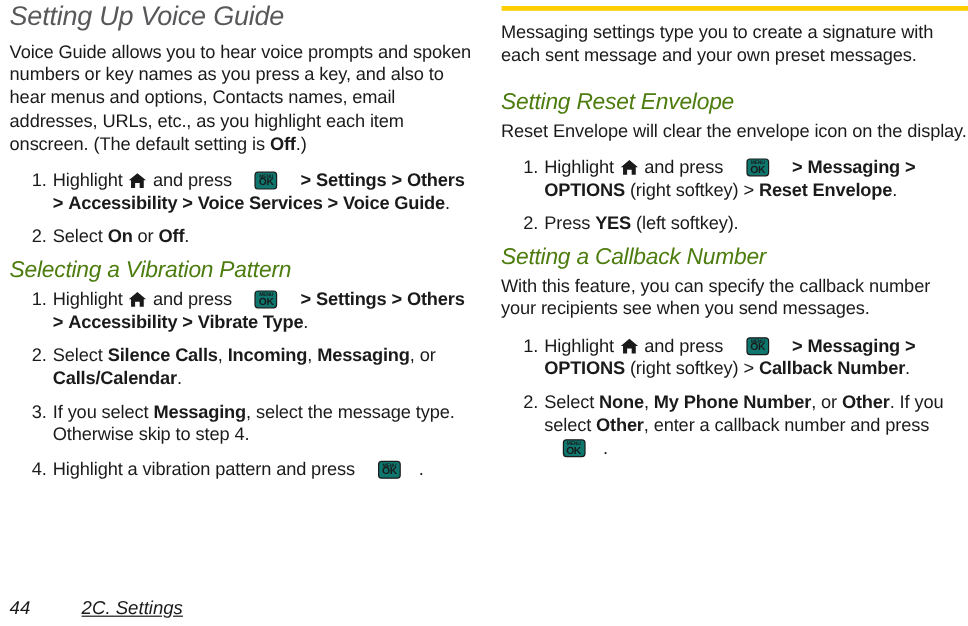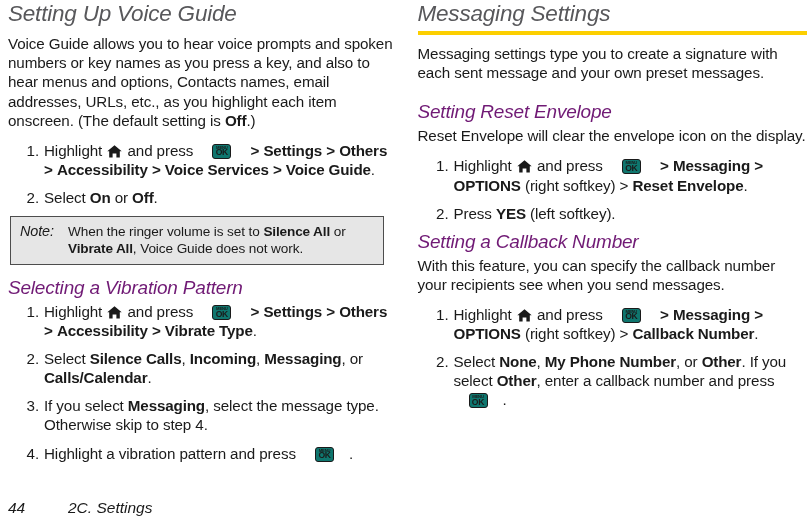--- a/index.html
+++ b/index.html
@@ -49,21 +49,21 @@
     background: #fccf00;
     margin: 5px 0 9px 0;
     width: 100%;
   }
   .title-gap { height: 8px; }
 
   h2.sub-title {
     font-size: 19px;
     font-style: italic;
     font-weight: normal;
-    color: #701a75;
+    color: #4d7c0f;
     margin: 0;
     padding: 9px 0 3px 0;
     letter-spacing: -0.2px;
     line-height: 1.1;
   }
 
   p.body {
     font-size: 15.2px;
     line-height: 19.1px;
     margin: 0 0 11px 0;
@@ -175,20 +175,21 @@
     font-family: "Liberation Sans", sans-serif;
   }
 
   .footer {
     position: absolute;
     left: 8px;
     bottom: 5px;
     font-size: 15.5px;
     font-style: italic;
     color: #1a1a1a;
+    text-decoration: underline;
   }
   .footer .pg { display: inline-block; width: 60px; }
 
   .gt { font-weight: bold; }
 </style>
 </head>
 <body>
 
 <div class="page">
   <div class="columns">
@@ -204,27 +205,20 @@
         <li>
           <span class="num">1.</span><span>Highlight </span><span class="ico-home"><svg width="15" height="13" viewBox="0 0 15 13">
                 <path d="M7.5 0.3 L0.3 6.3 L2.2 6.3 L2.2 12.6 L5.6 12.6 L5.6 8.4 L9.4 8.4 L9.4 12.6 L12.8 12.6 L12.8 6.3 L14.7 6.3 Z" fill="#1a1a1a"></path>
               </svg></span><span> and press </span><span class="ico-menuok"><span class="mk-menu">MENU</span><span class="mk-ok">OK</span></span><span class="gt"> &gt; </span><b>Settings</b><span class="gt"> &gt; </span><b>Others</b><span class="gt"> &gt; </span><b>Accessibility</b><span class="gt"> &gt; </span><b>Voice Services</b><span class="gt"> &gt; </span><b>Voice Guide</b><span>.</span>
         </li>
         <li>
           <span class="num">2.</span><span>Select </span><b>On</b><span> or </span><b>Off</b><span>.</span>
         </li>
       </ol>
 
-      <div class="note-box">
-        <div class="note-line">
-          <span class="note-label">Note:</span><span>When the ringer volume is set to </span><b>Silence All</b><span> or</span>
-        </div>
-        <div class="note-line"><b>Vibrate All</b><span>, Voice Guide does not work.</span>
-        </div>
-      </div>
 
       <h2 class="sub-title">Selecting a Vibration Pattern</h2>
 
 
       <ol class="steps">
         <li>
           <span class="num">1.</span><span>Highlight </span><span class="ico-home"><svg width="15" height="13" viewBox="0 0 15 13">
                 <path d="M7.5 0.3 L0.3 6.3 L2.2 6.3 L2.2 12.6 L5.6 12.6 L5.6 8.4 L9.4 8.4 L9.4 12.6 L12.8 12.6 L12.8 6.3 L14.7 6.3 Z" fill="#1a1a1a"></path>
               </svg></span><span> and press </span><span class="ico-menuok"><span class="mk-menu">MENU</span><span class="mk-ok">OK</span></span><span class="gt"> &gt; </span><b>Settings</b><span class="gt"> &gt; </span><b>Others</b><span class="gt"> &gt; </span><b>Accessibility</b><span class="gt"> &gt; </span><b>Vibrate Type</b><span>.</span>
         </li>
@@ -235,21 +229,20 @@
           <span class="num">3.</span><span>If you select </span><b>Messaging</b><span>, select the message type. Otherwise skip to step 4.</span>
         </li>
         <li>
           <span class="num">4.</span><span>Highlight a vibration pattern and press </span><span class="ico-menuok"><span class="mk-menu">MENU</span><span class="mk-ok">OK</span></span><span>.</span>
         </li>
       </ol>
     </div>
 
     <div class="col col-right">
 
-      <h1 class="section-title">Messaging Settings</h1>
       <div class="rule-gold"></div>
 
       <p class="body">Messaging settings type you to create a signature with each sent message and your own preset messages.</p>
 
       <h2 class="sub-title">Setting Reset Envelope</h2>
       <p class="body">Reset Envelope will clear the envelope icon on the display.</p>
 
       <ol class="steps">
         <li>
           <span class="num">1.</span><span>Highlight </span><span class="ico-home"><svg width="15" height="13" viewBox="0 0 15 13">

